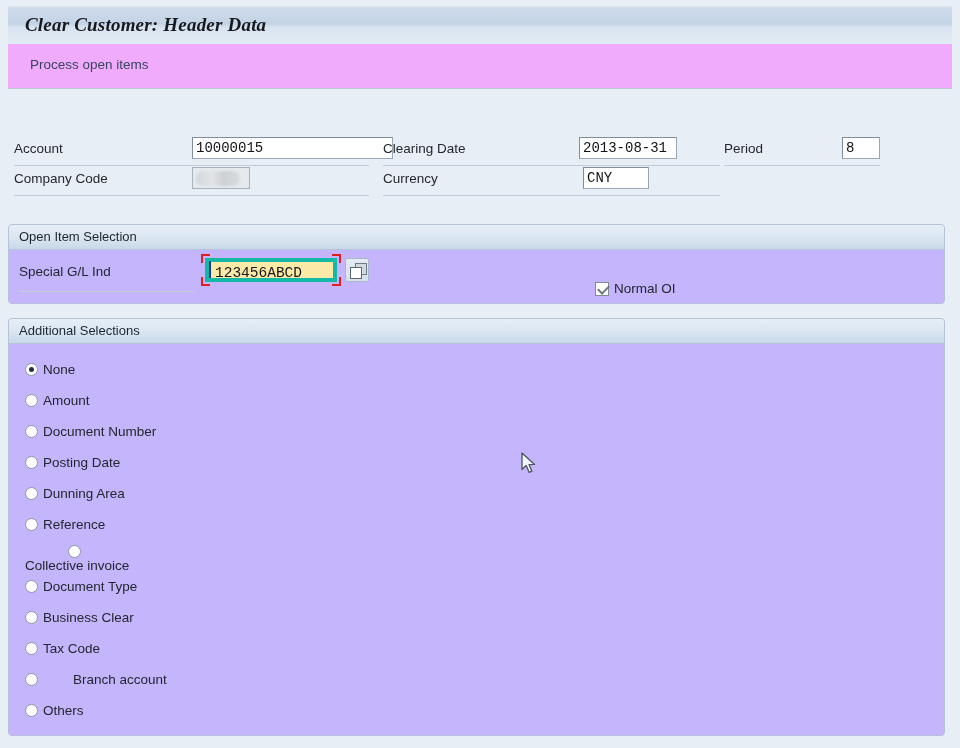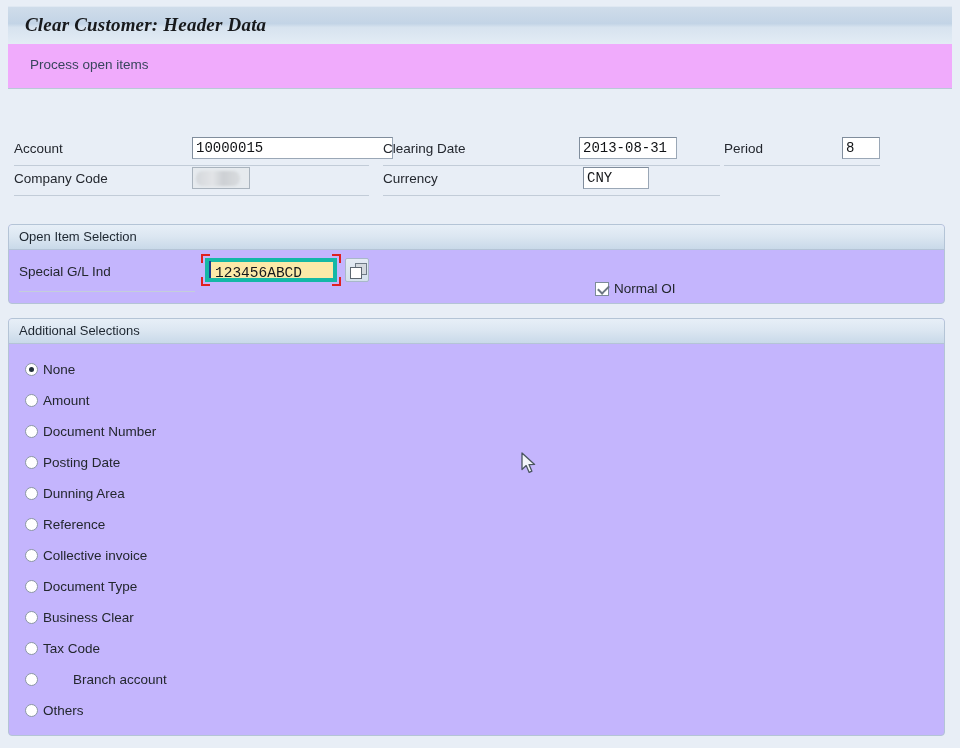--- a/index.html
+++ b/index.html
@@ -355,21 +355,21 @@
           <span class="radio-label">Posting Date</span>
         </div>
         <div class="radio-row" style="top: 139px;">
           <span class="radio"></span>
           <span class="radio-label">Dunning Area</span>
         </div>
         <div class="radio-row" style="top: 170px;">
           <span class="radio"></span>
           <span class="radio-label">Reference</span>
         </div>
-        <div class="radio-row" style="top: 201px;">
+        <div class="radio-row" style="top: 201px; flex-direction: column;">
           <span class="radio"></span>
           <span class="radio-label">Collective invoice</span>
         </div>
         <div class="radio-row" style="top: 232px;">
           <span class="radio"></span>
           <span class="radio-label">Document Type</span>
         </div>
         <div class="radio-row" style="top: 263px;">
           <span class="radio"></span>
           <span class="radio-label">Business Clear</span>

